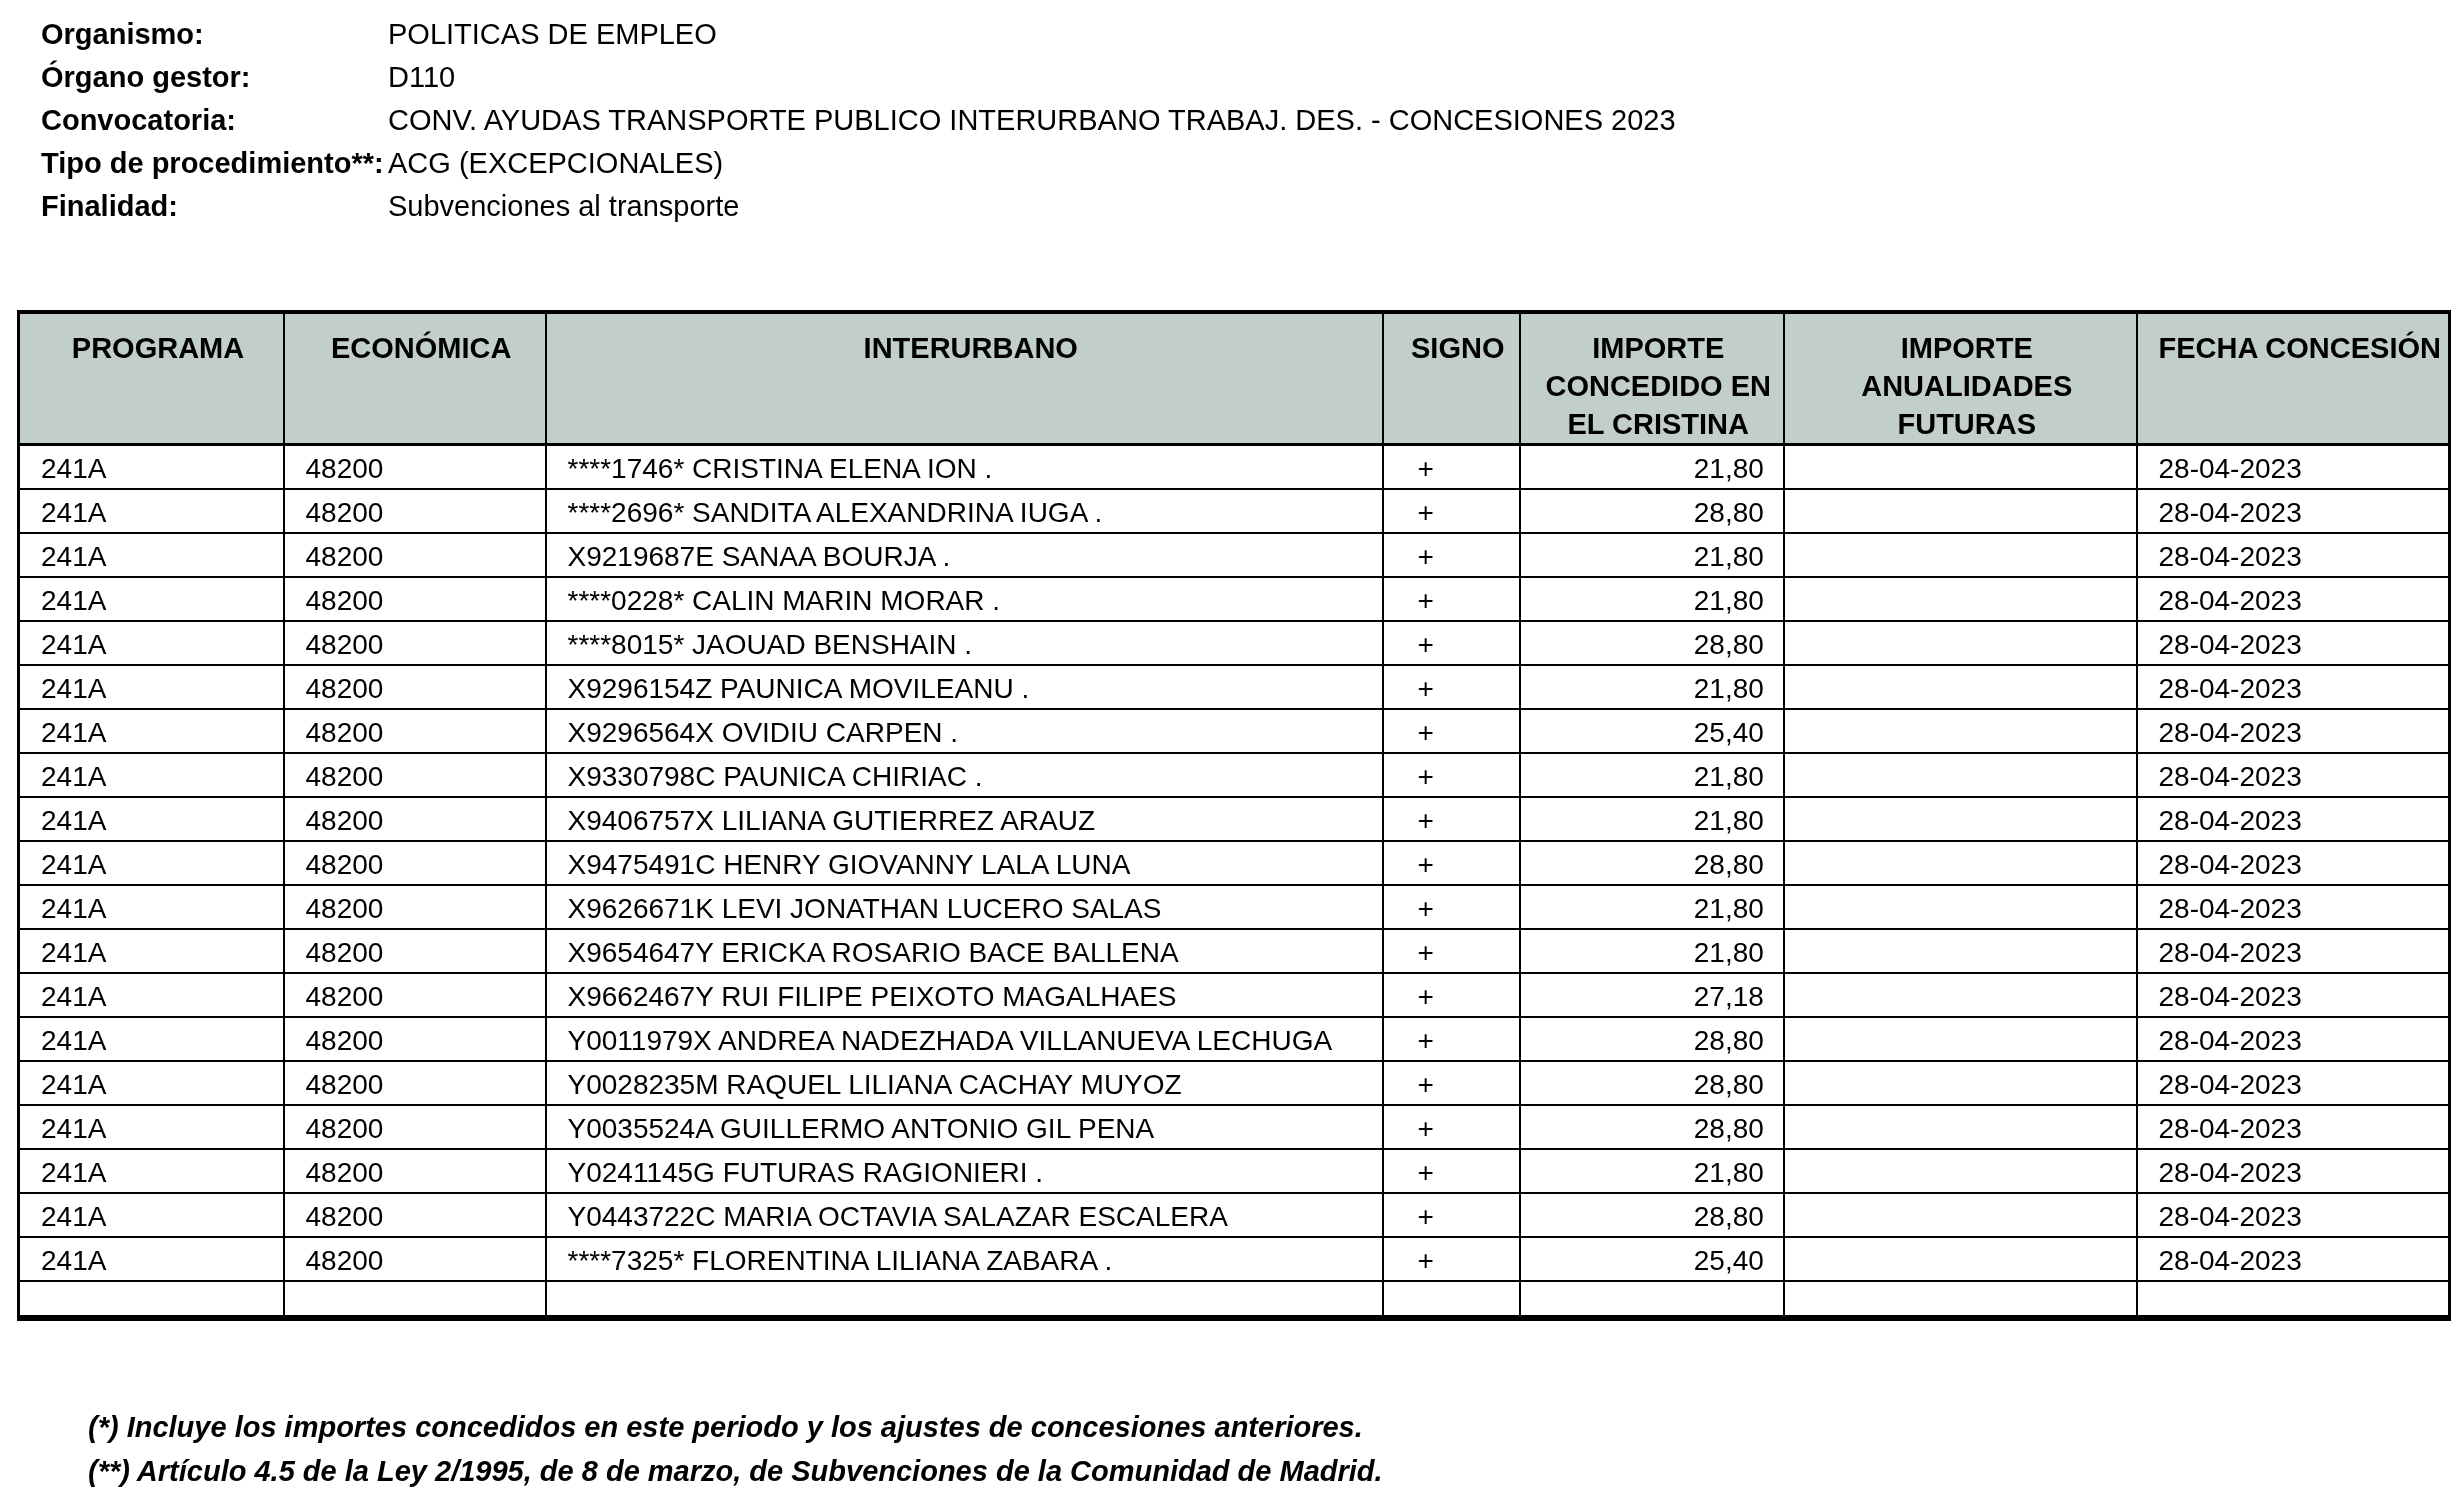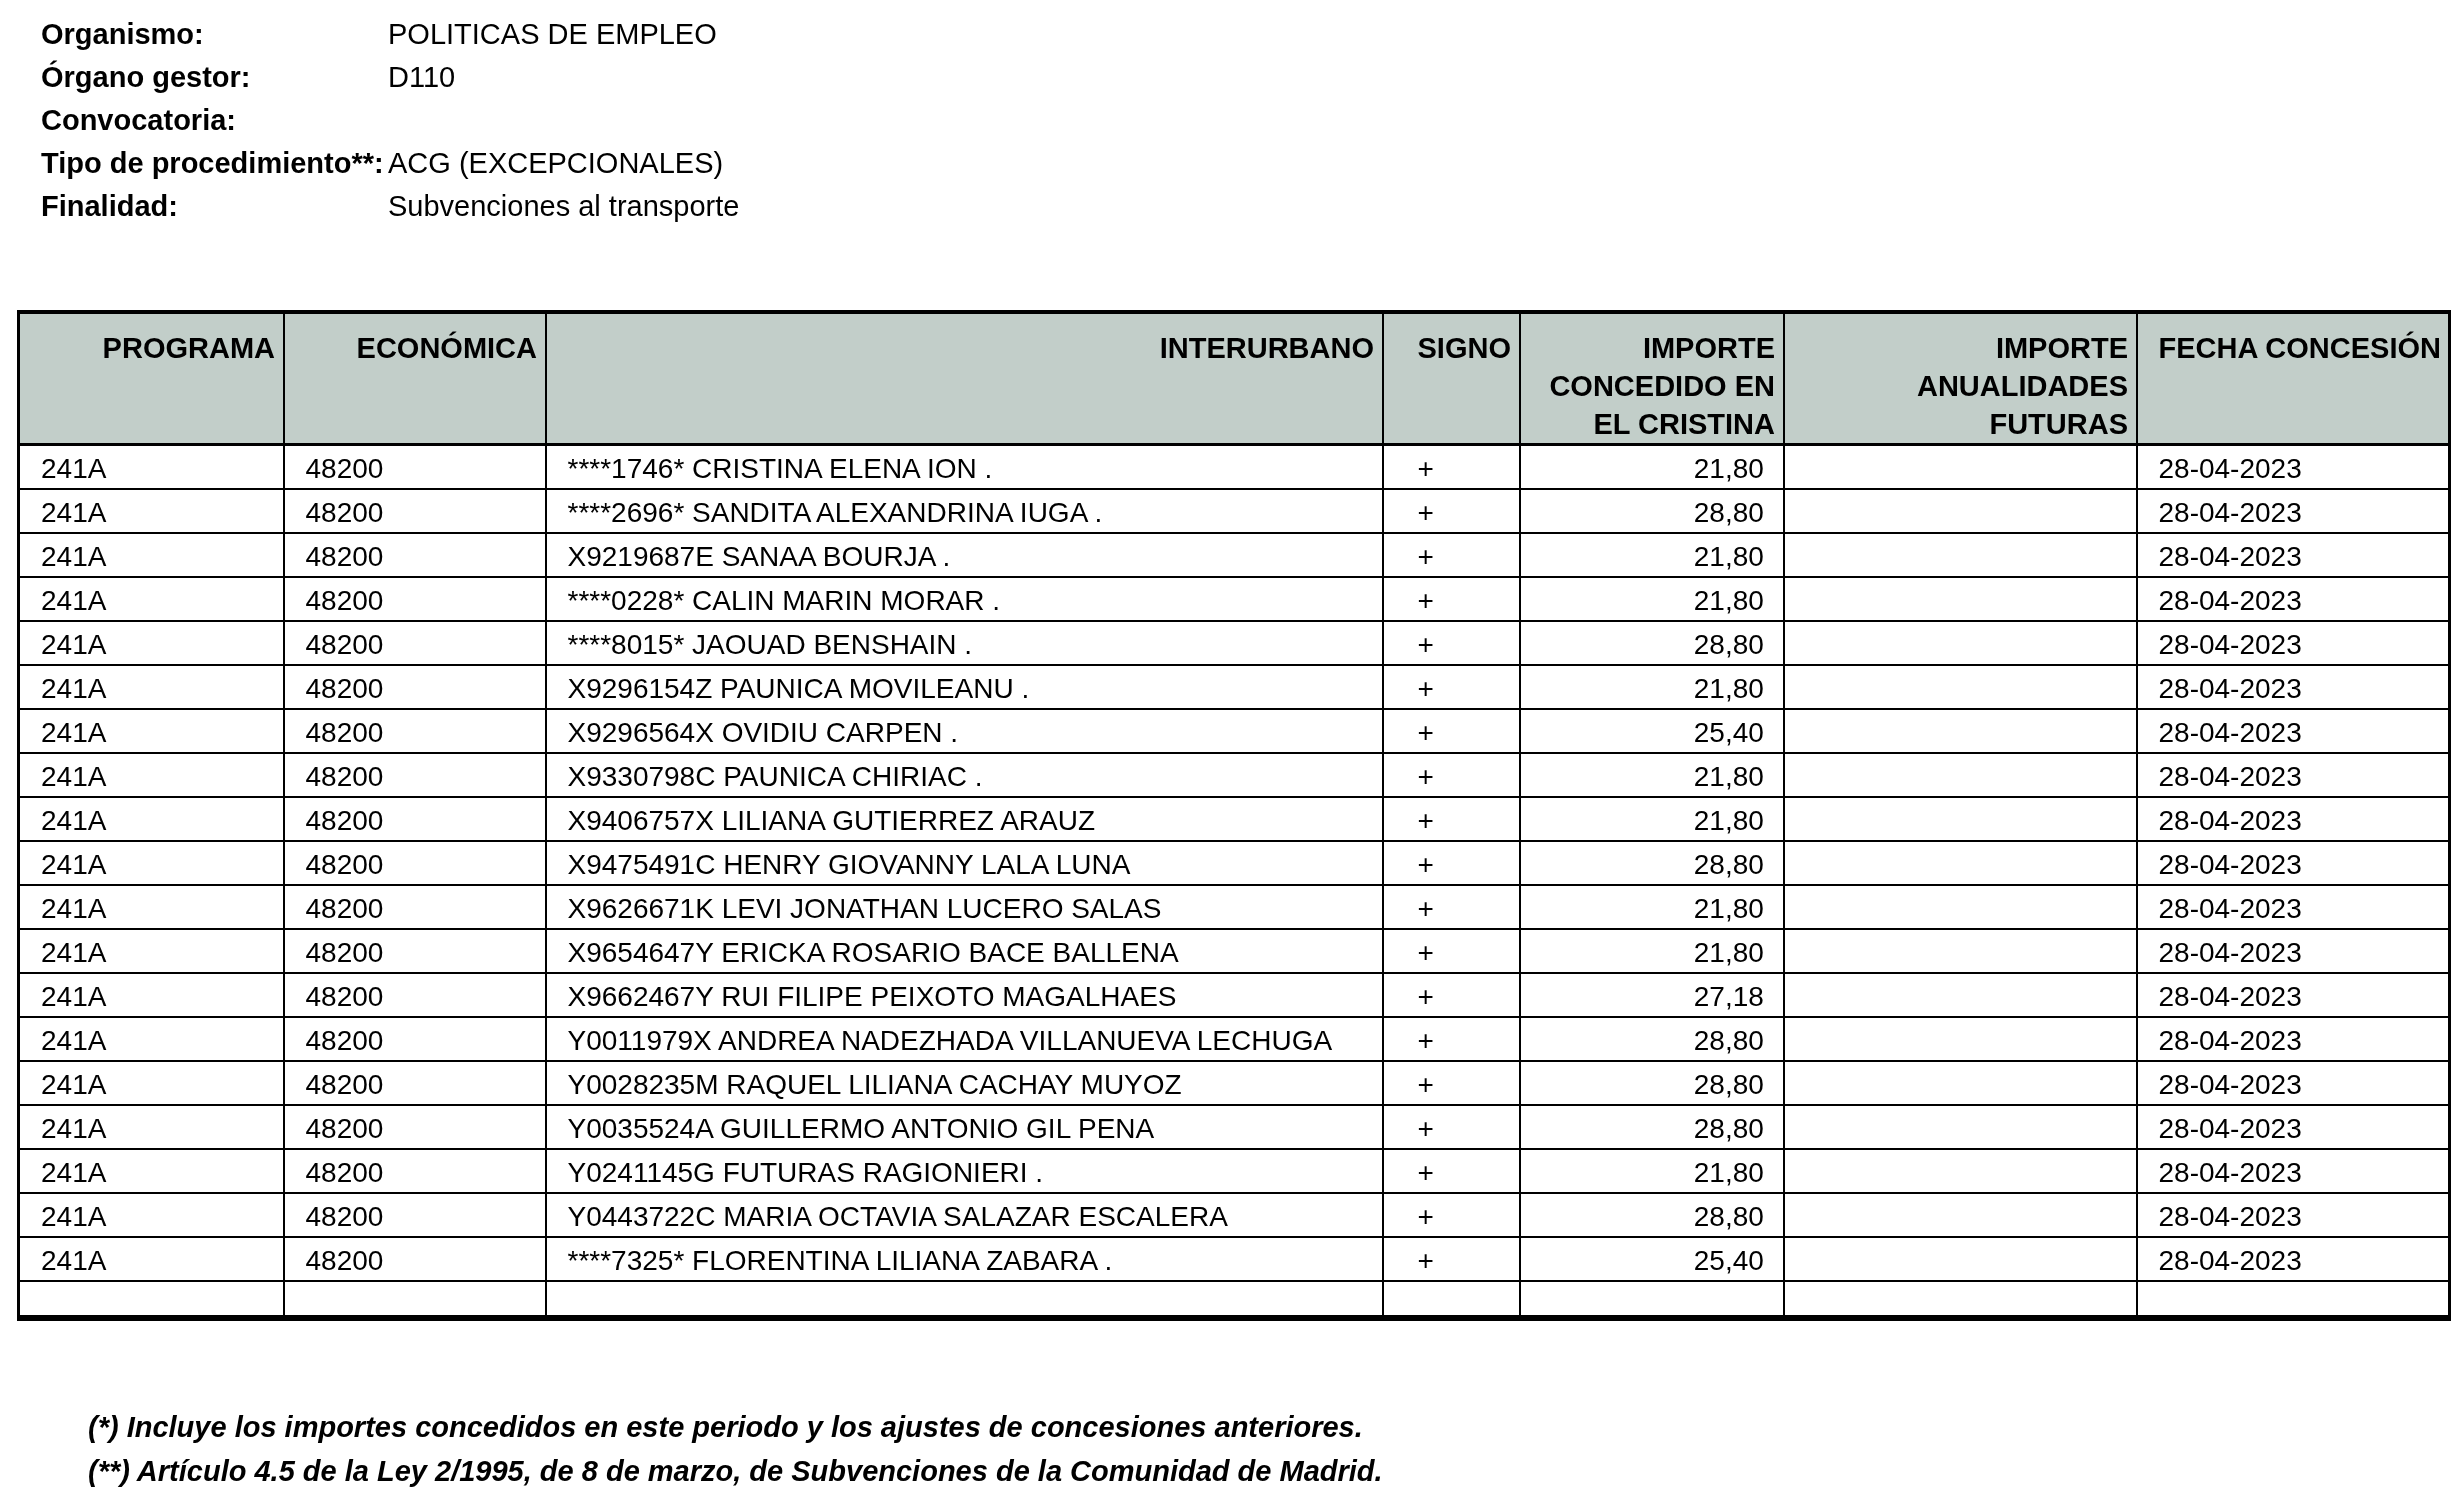--- a/index.html
+++ b/index.html
@@ -24,21 +24,21 @@
     border-collapse: collapse; table-layout: fixed;
     border-left: 3.7px solid #000; border-right: 3.7px solid #000;
     border-top: 4.5px solid #000; border-bottom: 6.7px solid #000;
   }
   .grants th, .grants td {
     border: 2.2px solid #000;
     overflow: hidden; white-space: nowrap;
   }
   .grants thead th {
     background: var(--header-bg);
-    font-size: 29px; font-weight: bold; text-align: right;
+    font-size: 29px; font-weight: bold; text-align: center;
     vertical-align: top; height: 122px;
     padding: 15px 7.5px 0 21px; line-height: 38px;
     border-bottom: 3.7px solid #000;
   }
   .grants tbody td {
     font-size: 28px; height: 44px;
     padding: 4.5px 7.5px 0 21px; vertical-align: middle;
   }
   .c-signo { padding-left: 34px !important; }
   .c-imp { text-align: right; padding-right: 18.7px !important; }
@@ -58,20 +58,21 @@
   <div class="info-line">
     <span class="info-label">Organismo:</span>
     <span class="info-value">POLITICAS DE EMPLEO</span>
   </div>
   <div class="info-line">
     <span class="info-label">Órgano gestor:</span>
     <span class="info-value">D110</span>
   </div>
   <div class="info-line">
     <span class="info-label">Convocatoria:</span>
+    <span class="info-value">CONV. AYUDAS TRANSPORTE PUBLICO INTERURBANO TRABAJ. DES. - CONCESIONES 2023</span>
   </div>
   <div class="info-line">
     <span class="info-label">Tipo de procedimiento**:</span>
     <span class="info-value">ACG (EXCEPCIONALES)</span>
   </div>
   <div class="info-line">
     <span class="info-label">Finalidad:</span>
     <span class="info-value">Subvenciones al transporte</span>
   </div>
 </div>

